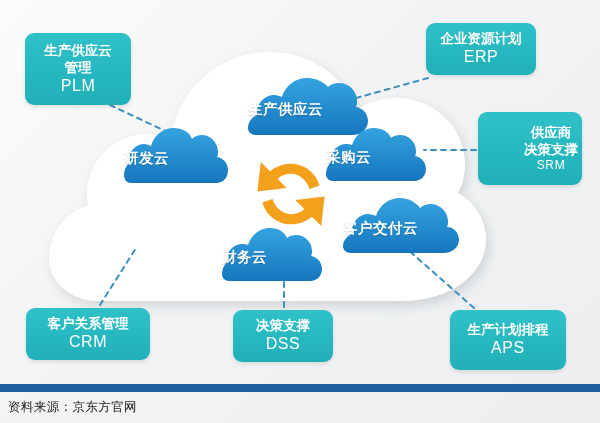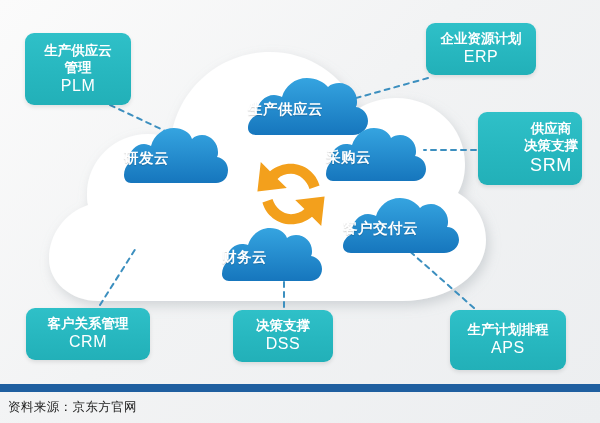--- a/index.html
+++ b/index.html
@@ -240,21 +240,21 @@
   </div>
 
   <div class="tag" style="left:426px; top:23px; width:110px; height:52px; font-size:13.5px;">
     <span class="ln">企业资源计划</span>
     <span class="ln latin" style="font-size:16px;">ERP</span>
   </div>
 
   <div class="tag" style="left:478px; top:112px; width:104px; height:73px; font-size:13.5px;padding-left:48px;">
     <span class="ln">供应商</span>
     <span class="ln">决策支撑</span>
-    <span class="ln latin" style="font-size:18px;">SRM</span>
+    <span class="ln latin" style="font-size:12px;">SRM</span>
   </div>
 
   <div class="tag" style="left:233px; top:310px; width:100px; height:52px; font-size:13.5px;">
     <span class="ln">决策支撑</span>
     <span class="ln latin" style="font-size:16px;">DSS</span>
   </div>
 
   <div class="tag" style="left:26px; top:308px; width:124px; height:52px; font-size:13.5px;">
     <span class="ln">客户关系管理</span>
     <span class="ln latin" style="font-size:16px;">CRM</span>

